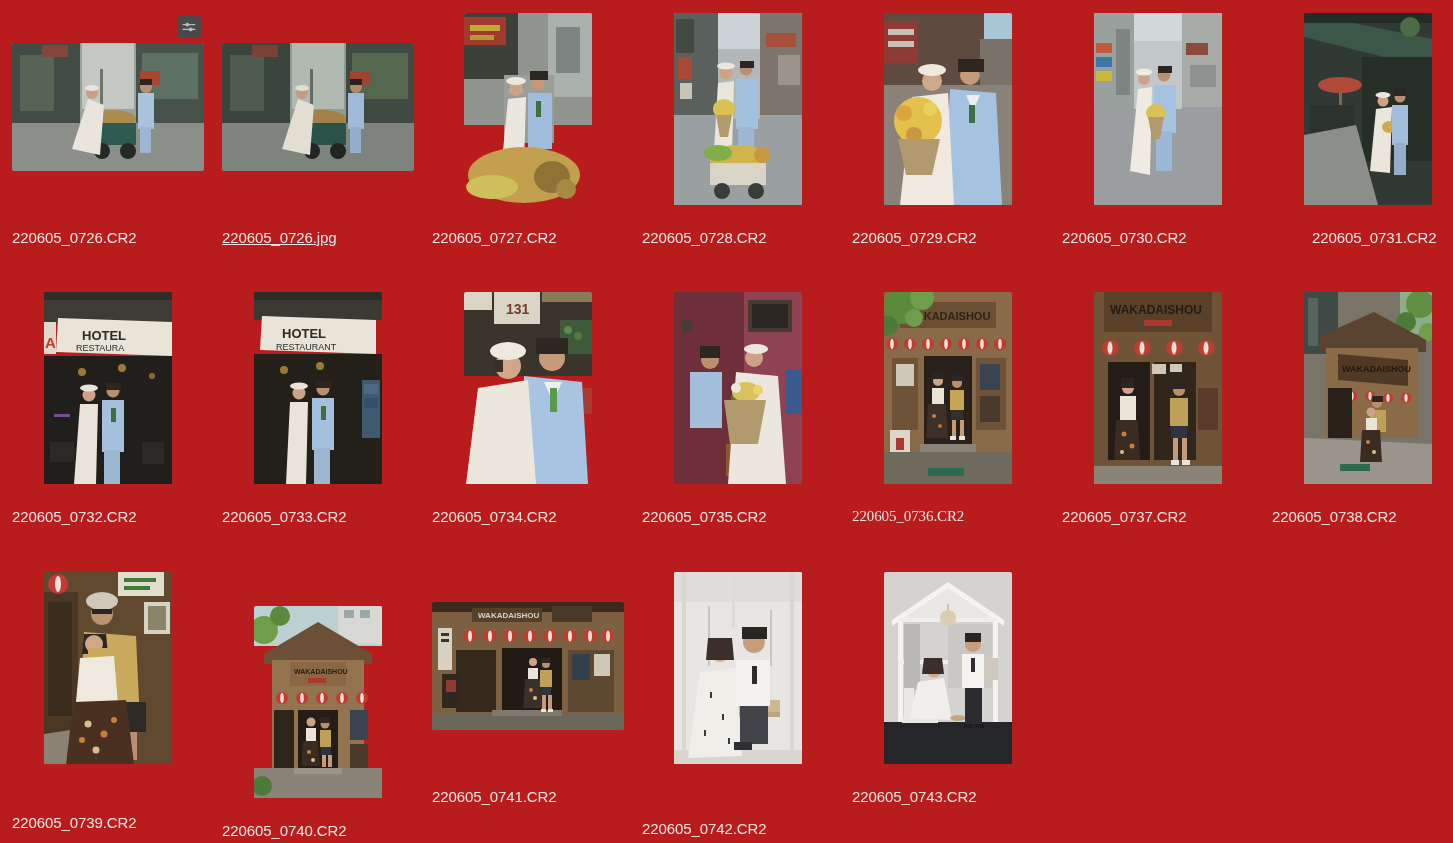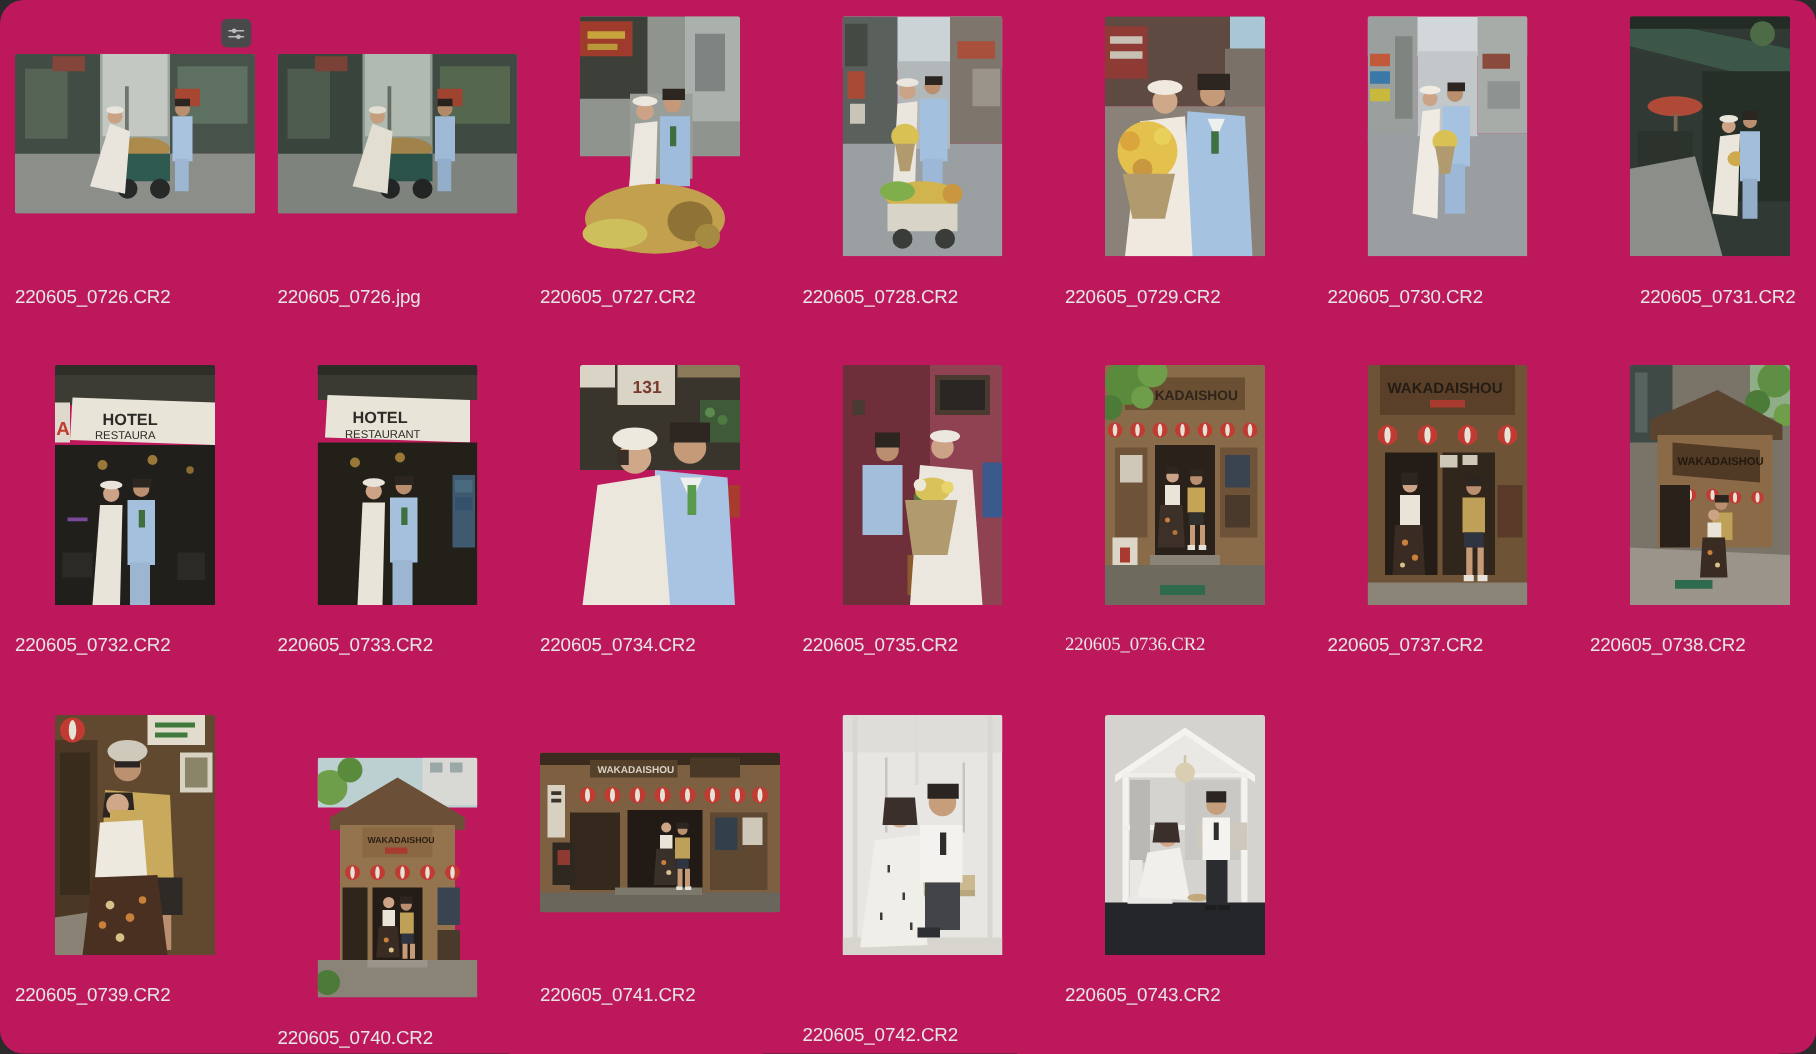--- a/index.html
+++ b/index.html
@@ -11,21 +11,21 @@
   .cell{position:absolute;width:192px;height:250px;}
   .thumb{position:absolute;border-radius:2px;overflow:hidden;line-height:0;}
   .thumb.portrait{left:32px;top:0;width:128px;height:228px;}
   .thumb.landscape{left:0;top:30px;width:192px;height:128px;}
   .label{position:absolute;top:216px;left:0;font-size:15px;letter-spacing:-0.1px;
          white-space:nowrap;cursor:default;}
 </style>
 </head>
 <body>
 
-<div class="stage" style="background: #be185d; border-radius: 19px;">
+<div class="stage" style="background: #b91c1c;">
   <button class="filter-btn">
     <svg width="14" height="14" viewBox="0 0 14 14">
       <line x1="1.2" y1="4.6" x2="12.8" y2="4.6" stroke="#bcbcbc" stroke-width="1.3" stroke-linecap="round"></line>
       <line x1="1.2" y1="9.4" x2="12.8" y2="9.4" stroke="#bcbcbc" stroke-width="1.3" stroke-linecap="round"></line>
       <circle cx="5.3" cy="4.6" r="1.9" fill="#bcbcbc"></circle>
       <circle cx="8.7" cy="9.4" r="1.9" fill="#bcbcbc"></circle>
     </svg>
   </button>
   <div>
       <div class="cell" style="left: 12px; top: 13px;">
@@ -71,21 +71,21 @@
             <circle cx="90" cy="108" r="8" fill="#222523"></circle>
             <circle cx="116" cy="108" r="8" fill="#222523"></circle>
             <polygon points="76,56 92,62 88,112 60,106" fill="#e2ded1"></polygon>
             <circle cx="80" cy="50" r="6" fill="#c49c7e"></circle>
             <ellipse cx="80" cy="45" rx="7" ry="3" fill="#e2ded1"></ellipse>
             <rect x="126" y="50" width="16" height="36" fill="#9fbad6"></rect>
             <rect x="128" y="84" width="11" height="26" fill="#93aecb"></rect>
             <circle cx="134" cy="44" r="6" fill="#b28a6a"></circle>
             <rect x="128" y="36" width="12" height="6" fill="#2a221e"></rect>
           </svg></div>
-        <div class="label" style="color: rgb(229, 229, 228);">220605_0726.jpg</div>
+        <div class="label" style="color: rgb(229, 229, 228); text-decoration: underline;">220605_0726.jpg</div>
       </div>
       <div class="cell" style="left: 432px; top: 13px;">
         <div class="thumb portrait"><svg width="128" height="192" viewBox="0 0 128 192">
             <rect x="0" y="0" width="128" height="112" fill="#8f948f"></rect>
             <rect x="0" y="0" width="54" height="66" fill="#3d4039"></rect>
             <rect x="0" y="4" width="42" height="28" fill="#9e3b2c"></rect>
             <rect x="6" y="12" width="30" height="6" fill="#c8a43c"></rect>
             <rect x="6" y="22" width="24" height="5" fill="#b89838"></rect>
             <rect x="84" y="0" width="44" height="84" fill="#aab0ab"></rect>
             <rect x="92" y="14" width="24" height="46" fill="#7d8482"></rect>
@@ -453,21 +453,21 @@
             <rect x="44" y="76" width="32" height="10" fill="#c9a95c"></rect>
             <polygon points="36,86 70,84 74,132 32,130" fill="#eee9df"></polygon>
             <polygon points="30,130 82,128 90,192 22,192" fill="#4a3020"></polygon>
             <circle cx="44" cy="152" r="3.5" fill="#d8c08a"></circle>
             <circle cx="60" cy="162" r="3.5" fill="#c9803a"></circle>
             <circle cx="52" cy="178" r="3.5" fill="#d8c08a"></circle>
             <circle cx="70" cy="148" r="3" fill="#c9803a"></circle>
             <circle cx="38" cy="168" r="3" fill="#c9803a"></circle>
             <polygon points="0,162 26,158 22,192 0,192" fill="#8a8274"></polygon>
           </svg></div>
-        <div class="label" style="color: rgb(229, 229, 228);">220605_0739.CR2</div>
+        <div class="label" style="color: rgb(229, 229, 228); margin-top: 26px;">220605_0739.CR2</div>
       </div>
       <div class="cell" style="left: 222px; top: 572px; margin-top: 34px;">
         <div class="thumb portrait"><svg width="128" height="192" viewBox="0 0 128 192">
             <rect x="0" y="0" width="128" height="40" fill="#bcd0d2"></rect>
             <rect x="84" y="0" width="44" height="38" fill="#d8d8d4"></rect>
             <rect x="90" y="4" width="10" height="8" fill="#9aa8a8"></rect>
             <rect x="106" y="4" width="10" height="8" fill="#9aa8a8"></rect>
             <circle cx="10" cy="24" r="14" fill="#6f9e4a"></circle>
             <circle cx="26" cy="10" r="10" fill="#5a8a3c"></circle>
             <polygon points="10,48 64,16 118,48 118,58 10,58" fill="#6b4f36"></polygon>

